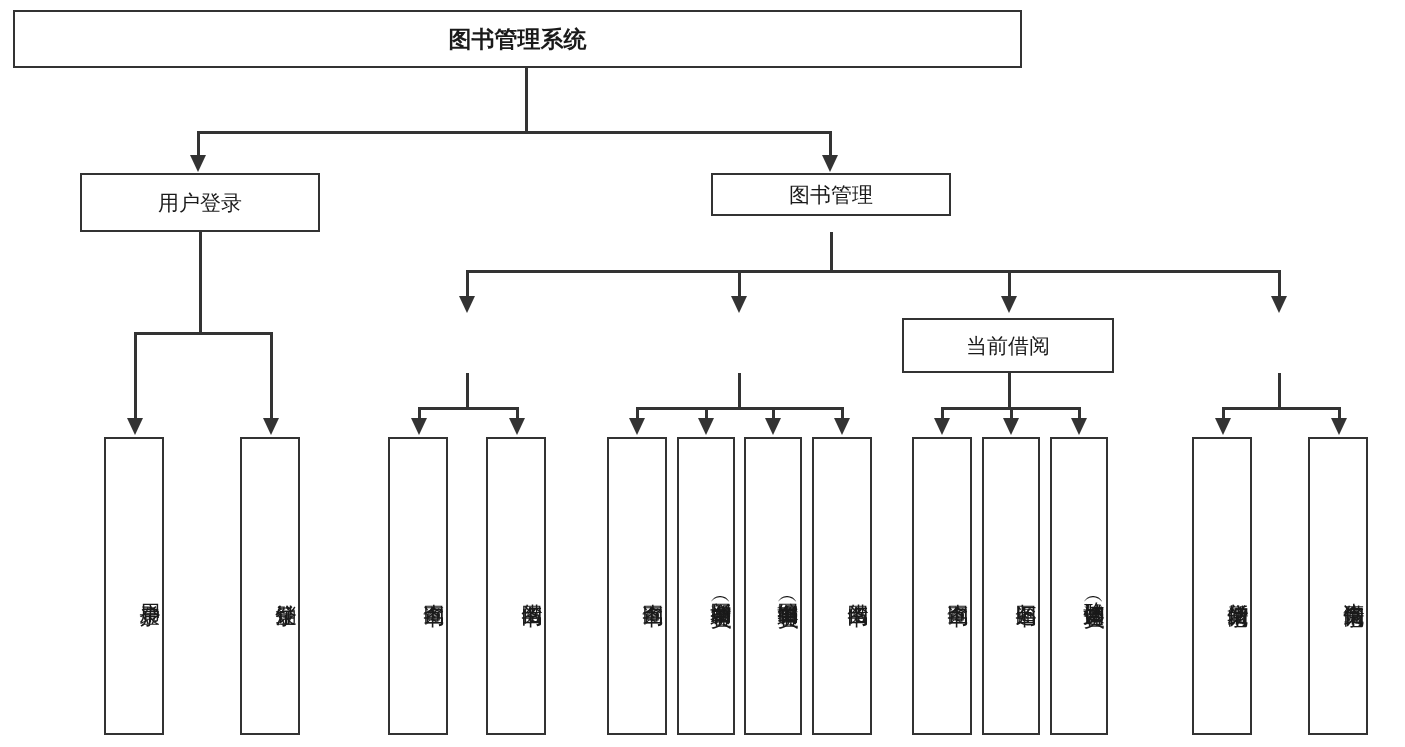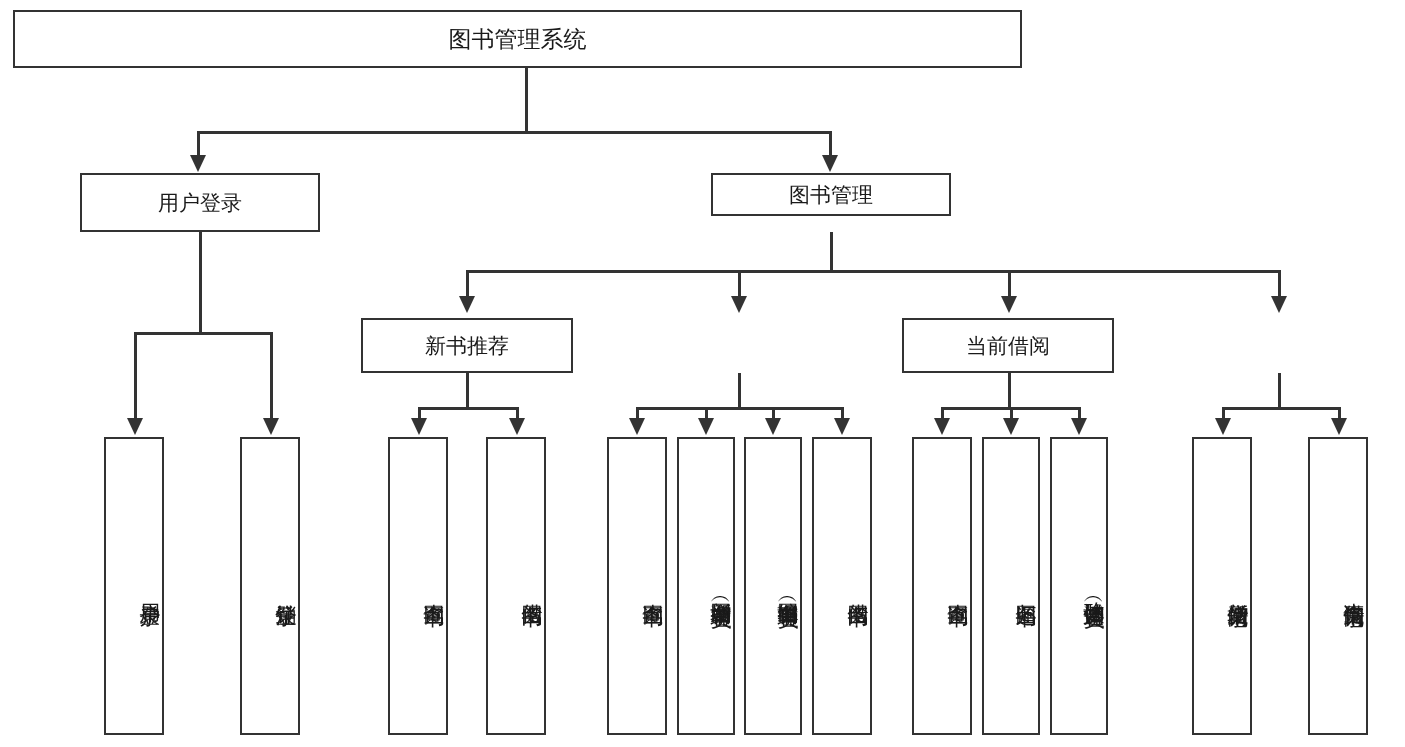--- a/index.html
+++ b/index.html
@@ -72,21 +72,21 @@
     color: #b9b9b9;
     white-space: nowrap;
     letter-spacing: 0.5px;
   }
 </style>
 </head>
 <body>
 
 <div id="canvas">
 
-  <div class="node root" style="left:13px; top:10px; width:1009px; height:58px;">图书管理系统</div>
+  <div class="node root" style="left:13px; top:10px; width:1009px; height:58px;font-weight:bold;">图书管理系统</div>
 
   <div class="edge vline" style="left:525px; top:68px; height:65px;"></div>
 
   <div class="edge hline" style="left:197px; top:131px; width:634px;"></div>
 
   <div class="edge vline" style="left:197px; top:131px; height:26px;"></div>
   <div class="arrow" style="left:190px; top:155px;"></div>
 
   <div class="edge vline" style="left:829px; top:131px; height:26px;"></div>
   <div class="arrow" style="left:822px; top:155px;"></div>
@@ -110,21 +110,20 @@
 
   <div class="edge vline" style="left:738px; top:270px; height:28px;"></div>
   <div class="arrow" style="left:731px; top:296px;"></div>
 
   <div class="edge vline" style="left:1008px; top:270px; height:28px;"></div>
   <div class="arrow" style="left:1001px; top:296px;"></div>
 
   <div class="edge vline" style="left:1278px; top:270px; height:28px;"></div>
   <div class="arrow" style="left:1271px; top:296px;"></div>
 
-  <div class="node lvl2" style="left:361px; top:318px; width:212px; height:55px;">新书推荐</div>
   <div class="node lvl2" style="left:902px; top:318px; width:212px; height:55px;font-family:Liberation Serif, serif;">当前借阅</div>
 
   <div class="edge vline" style="left:466px; top:373px; width:2.5px; height:36px;"></div>
   <div class="edge hline" style="left:418px; top:407px; width:100px;"></div>
   <div class="edge vline" style="left:418px; top:407px; height:13px;"></div>
   <div class="arrow" style="left:411px; top:418px;"></div>
   <div class="edge vline" style="left:516px; top:407px; height:13px;"></div>
   <div class="arrow" style="left:509px; top:418px;"></div>
 
   <div class="edge vline" style="left:738px; top:373px; height:36px;"></div>

